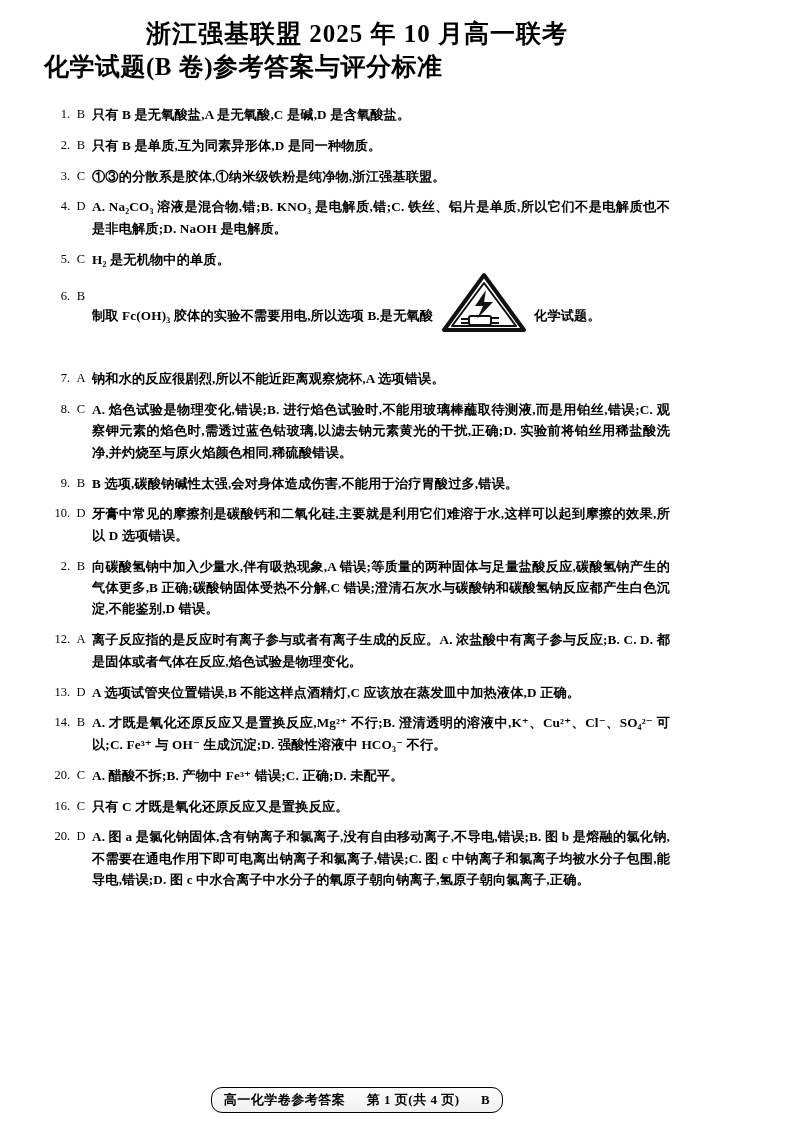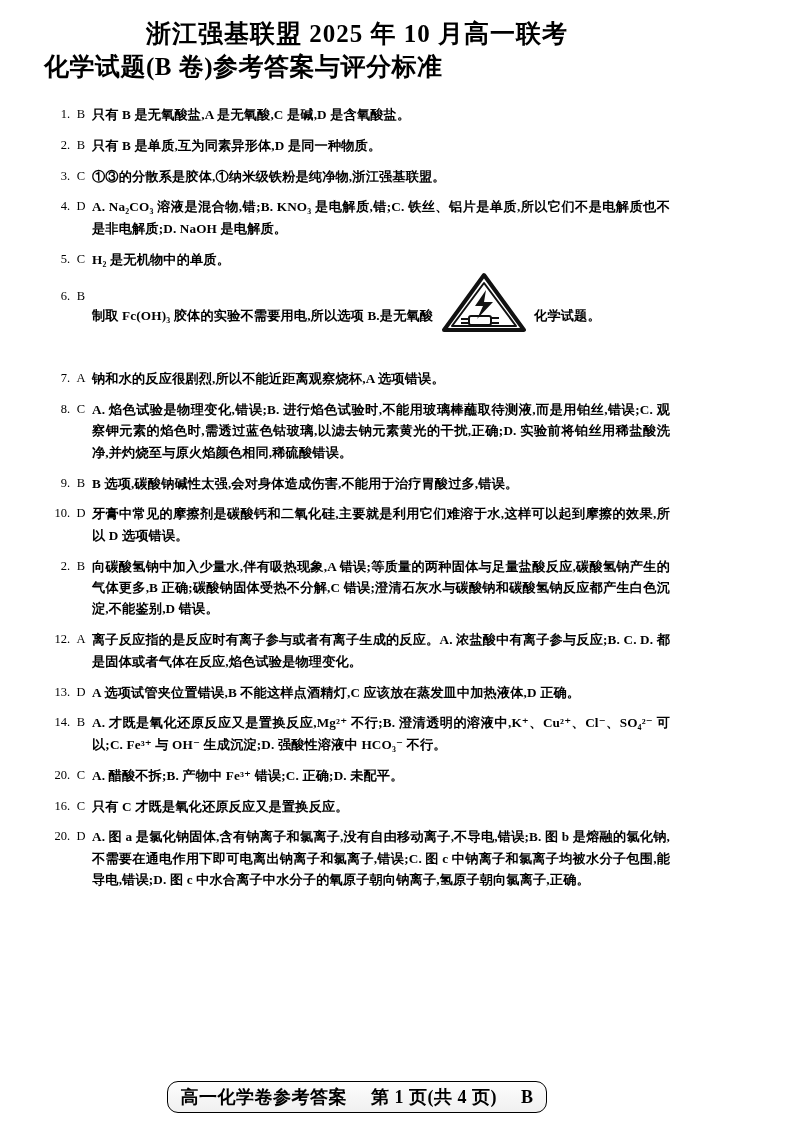--- a/index.html
+++ b/index.html
@@ -86,21 +86,21 @@
     left: 0;
     right: 0;
     bottom: 10px;
     text-align: center;
   }
   .footer-box {
     display: inline-block;
     border: 1.6px solid #000;
     border-radius: 11px;
     padding: 2.5px 12px 3.5px 12px;
-    font-size: 18px;
+    font-size: 13px;
     font-weight: bold;
     letter-spacing: 0.5px;
     background: linear-gradient(to bottom, #fdfdfd, #f0f0f0);
   }
   .footer-box .pg { font-weight: bold; }
   .footer-box .sep { display: inline-block; width: 14px; }
 </style>
 </head>
 <body>
 

